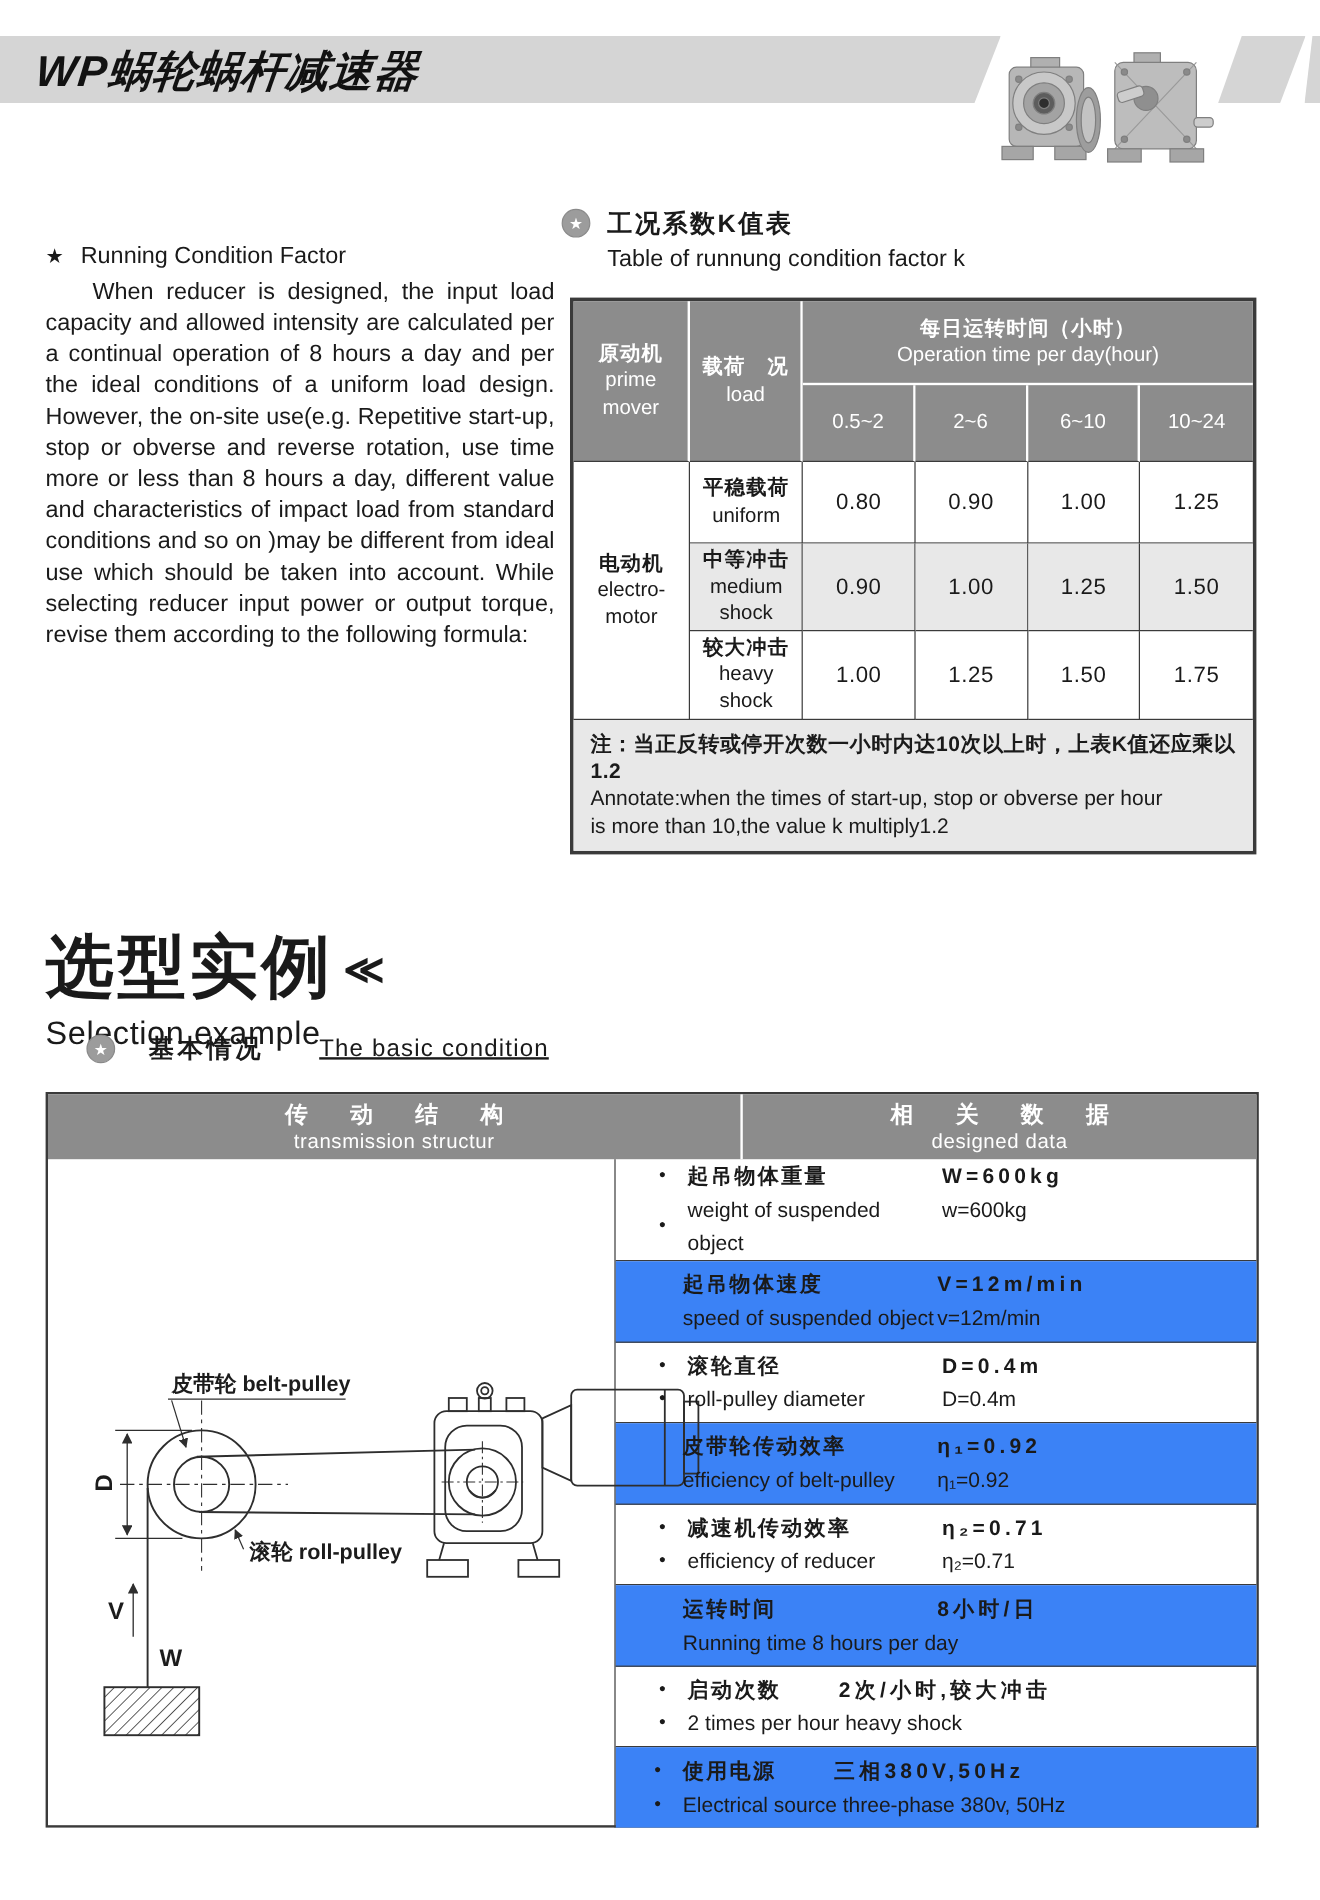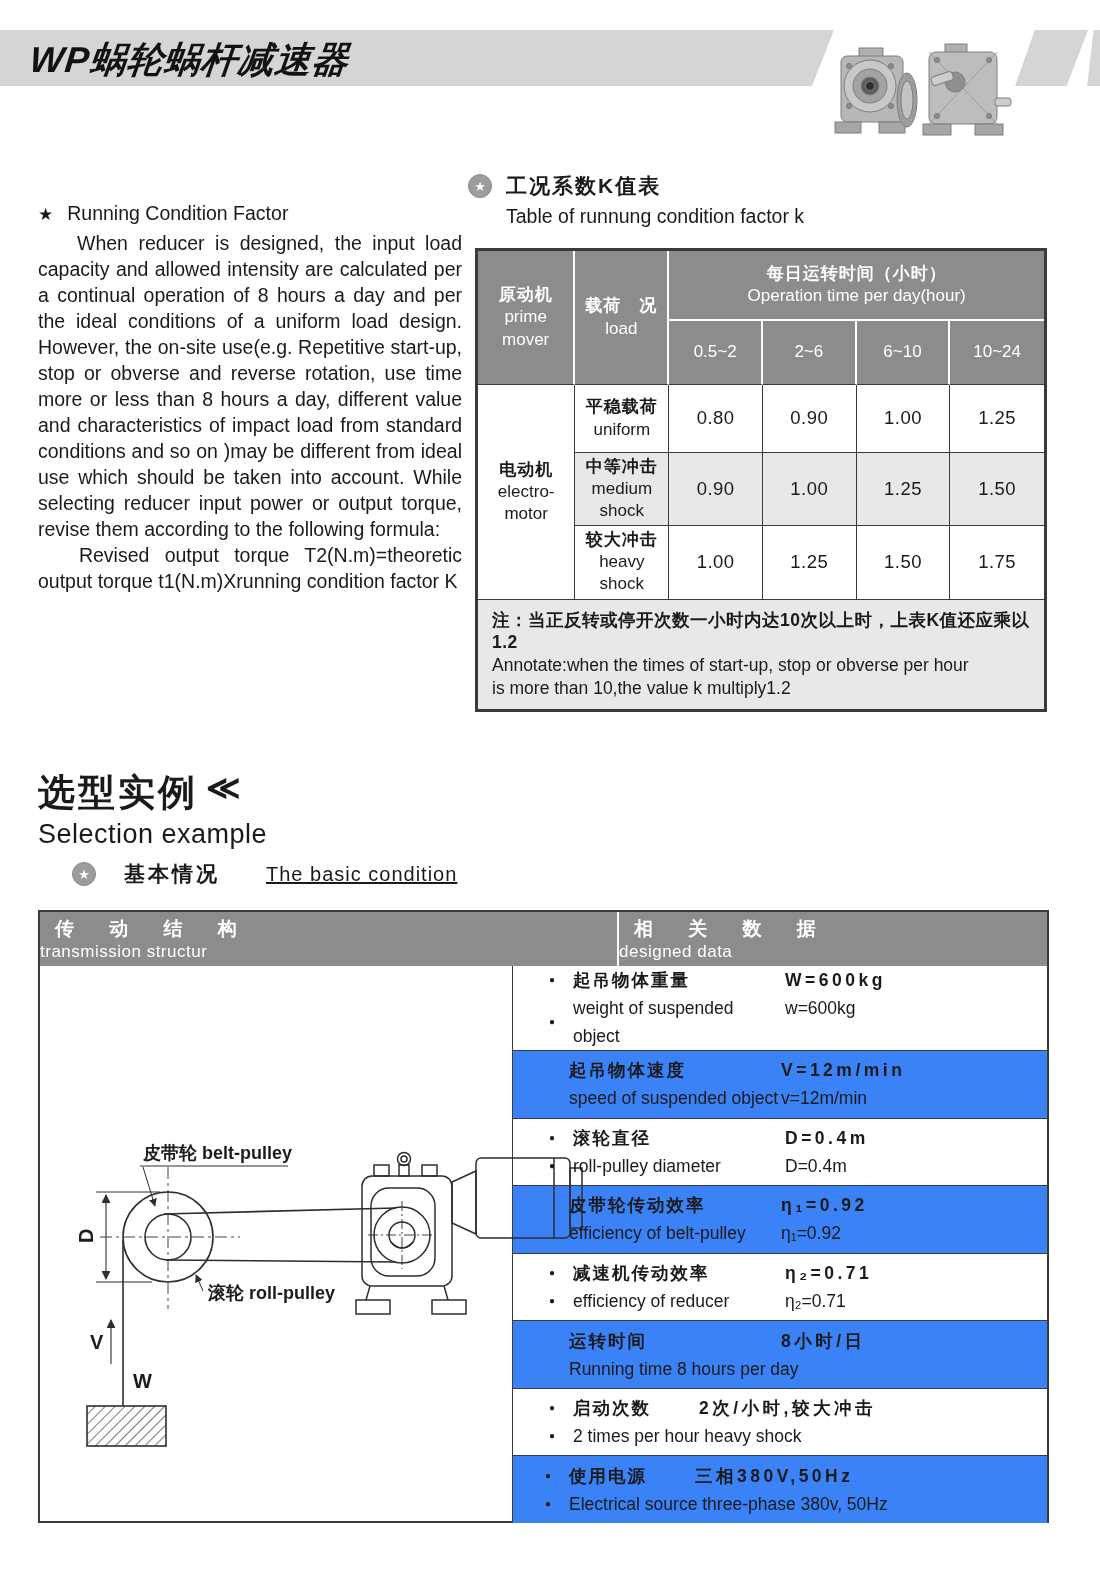--- a/index.html
+++ b/index.html
@@ -49,31 +49,31 @@
   .ktable .ml{white-space:pre-line;}
   .ktable td.val{font-size:18.5px;letter-spacing:0.5px;}
   .ktable tr.shade td{background:#e8e8e8;}
   tr.hr1{height:70px;} tr.hr2{height:64px;border-radius:14px;} tr.dr{height:68px;}
   .note-cell{background:#e8e8e8;text-align:left !important;padding:9px 14px !important;}
   .note-zh{font-weight:bold;font-size:17.5px;letter-spacing:0.5px;}
   .note-en{font-size:17.5px;white-space:pre-line;line-height:1.3;}
 
   
   .sel{position:absolute;left:38px;top:768px;}
-  .sel-zh{font-size:37px;font-weight:bold;letter-spacing:3px;}
+  .sel-zh{font-size:57px;font-weight:bold;letter-spacing:3px;}
   .sel-mark{font-size:33px;font-weight:bold;margin-left:8px;vertical-align:6px;}
   .sel-en{font-size:27px;letter-spacing:0.5px;margin-top:1px;}
   .basic{position:absolute;left:72px;top:860px;display:flex;align-items:center;}
   .basic-zh{font-size:21px;font-weight:bold;letter-spacing:3px;margin-left:28px;}
   .basic-en{font-size:20px;letter-spacing:1px;margin-left:46px;text-decoration:underline;}
 
   
   .bt{position:absolute;left:38px;top:910px;width:1011px;height:613px;border:2.5px solid #3a3a3a;box-sizing:border-box;}
   .bt-head{display:flex;height:54px;background:#8c8c8c;color:#fff;}
-  .bt-head .cell{display:flex;flex-direction:column;justify-content:center;box-sizing:border-box;}
+  .bt-head .cell{display:flex;flex-direction:column;align-items:center;justify-content:center;box-sizing:border-box;}
   .bt-head .lc{width:579px;border-right:2.5px solid #fff;}
   .bt-head .rc2{flex:1;}
   .hd-zh{font-size:19px;font-weight:bold;letter-spacing:15px;text-indent:15px;}
   .hd-en{font-size:17px;letter-spacing:0.5px;}
   .bt-body{display:flex;height:557px;}
   .bt-left{width:473px;border-right:1.5px solid #3a3a3a;box-sizing:border-box;position:relative;}
   .bt-right{flex:1;display:flex;flex-direction:column;}
   .drow{flex:1;border-bottom:1.5px solid #3a3a3a;display:flex;flex-direction:column;justify-content:center;
         padding-left:36px;box-sizing:border-box;}
   .drow:last-child{border-bottom:none;}
@@ -130,21 +130,20 @@
         <circle cx="156" cy="20" r="2.6" fill="#8a8a8a"></circle>
         <circle cx="104" cy="76" r="2.6" fill="#8a8a8a"></circle>
         <circle cx="156" cy="76" r="2.6" fill="#8a8a8a"></circle>
       </g>
     </svg>
   </div>
 
   <div class="rc">
     <p class="rc-title"><span class="star">★</span><span>Running Condition Factor</span></p>
     <p class="rc-body">When reducer is designed, the input load capacity and allowed intensity are calculated per a continual operation of 8 hours a day and per the ideal conditions of a uniform load design. However, the on-site use(e.g. Repetitive start-up, stop or obverse and reverse rotation, use time more or less than 8 hours a day, different value and characteristics of impact load from standard conditions and so on )may be different from ideal use which should be taken into account. While selecting reducer input power or output torque, revise them according to the following formula:</p>
-    <p class="rc-formula">Revised output torque T2(N.m)=theoretic output torque t1(N.m)Xrunning condition factor K</p>
   </div>
 
   <div class="kt">
     <div class="kt-row">
       <span class="badge">
           <span>★</span>
         </span>
       <span class="kt-zh">工况系数K值表</span>
     </div>
     <div class="kt-en">Table of runnung condition factor k</div>

